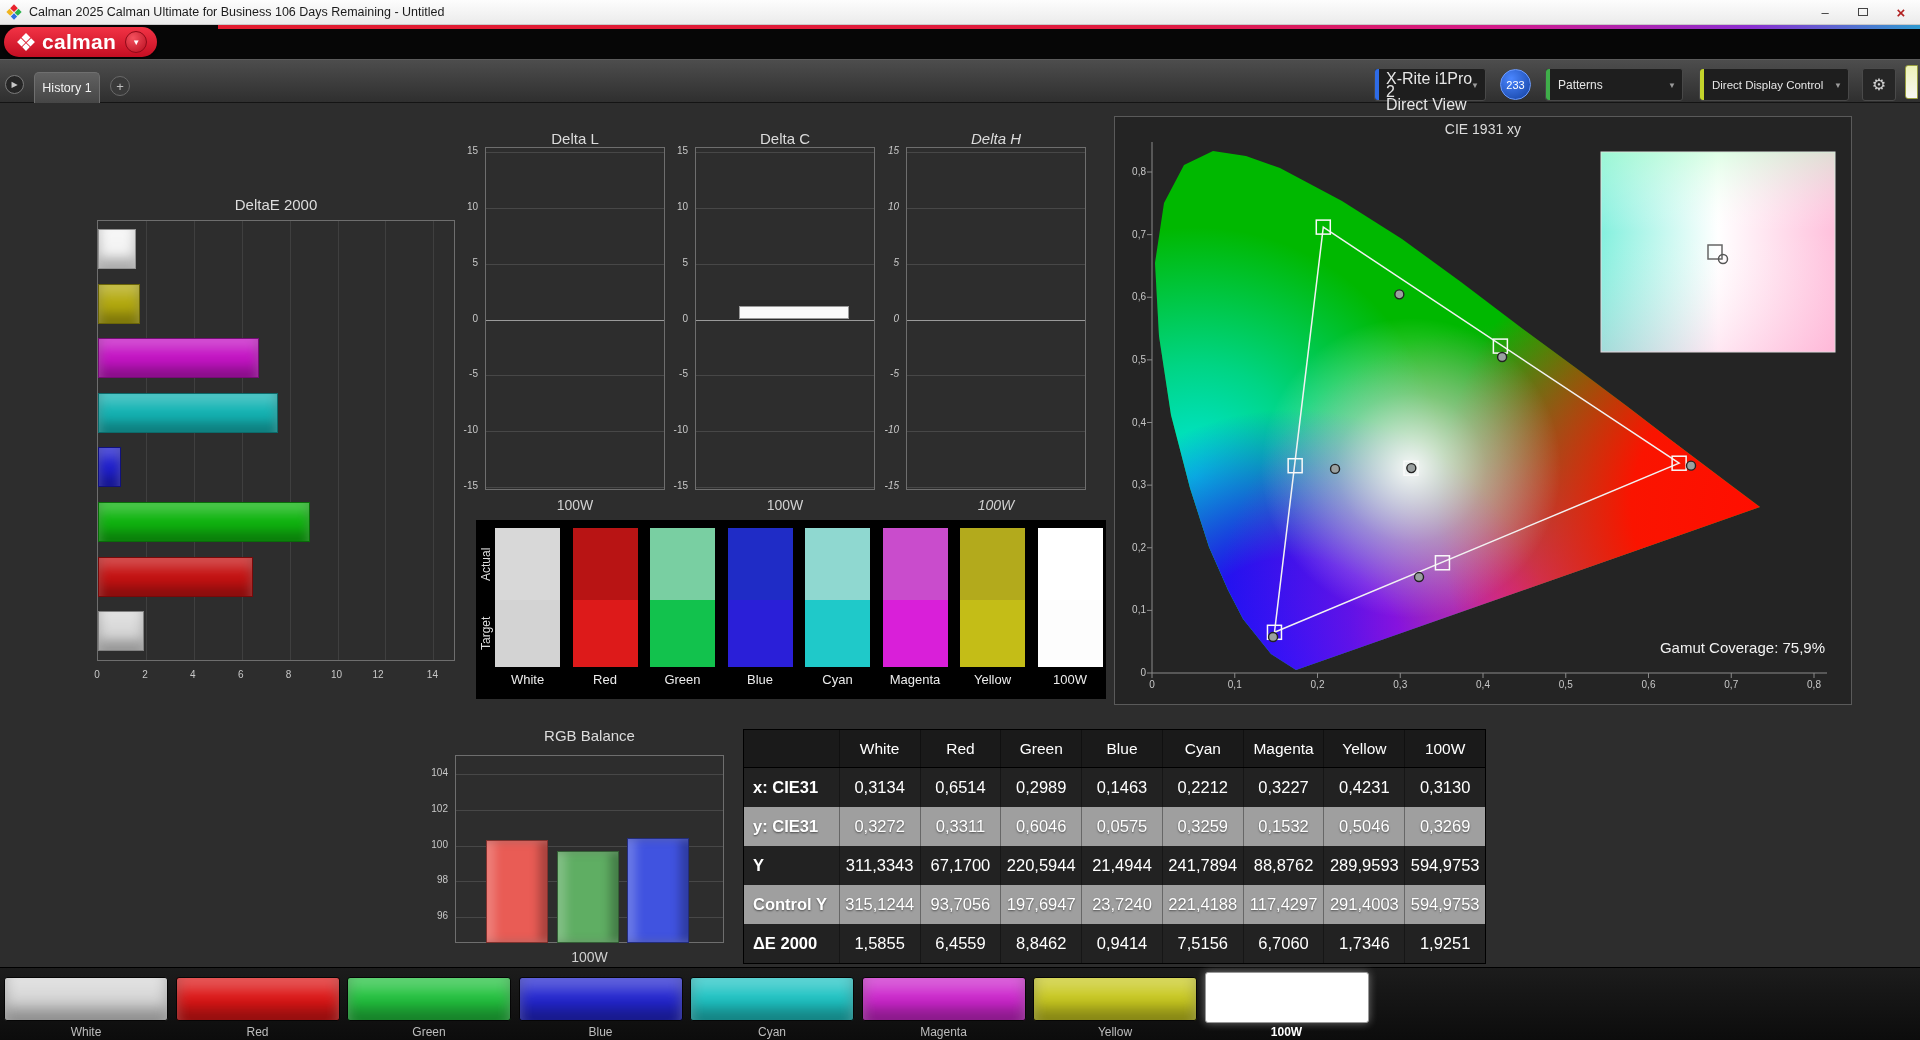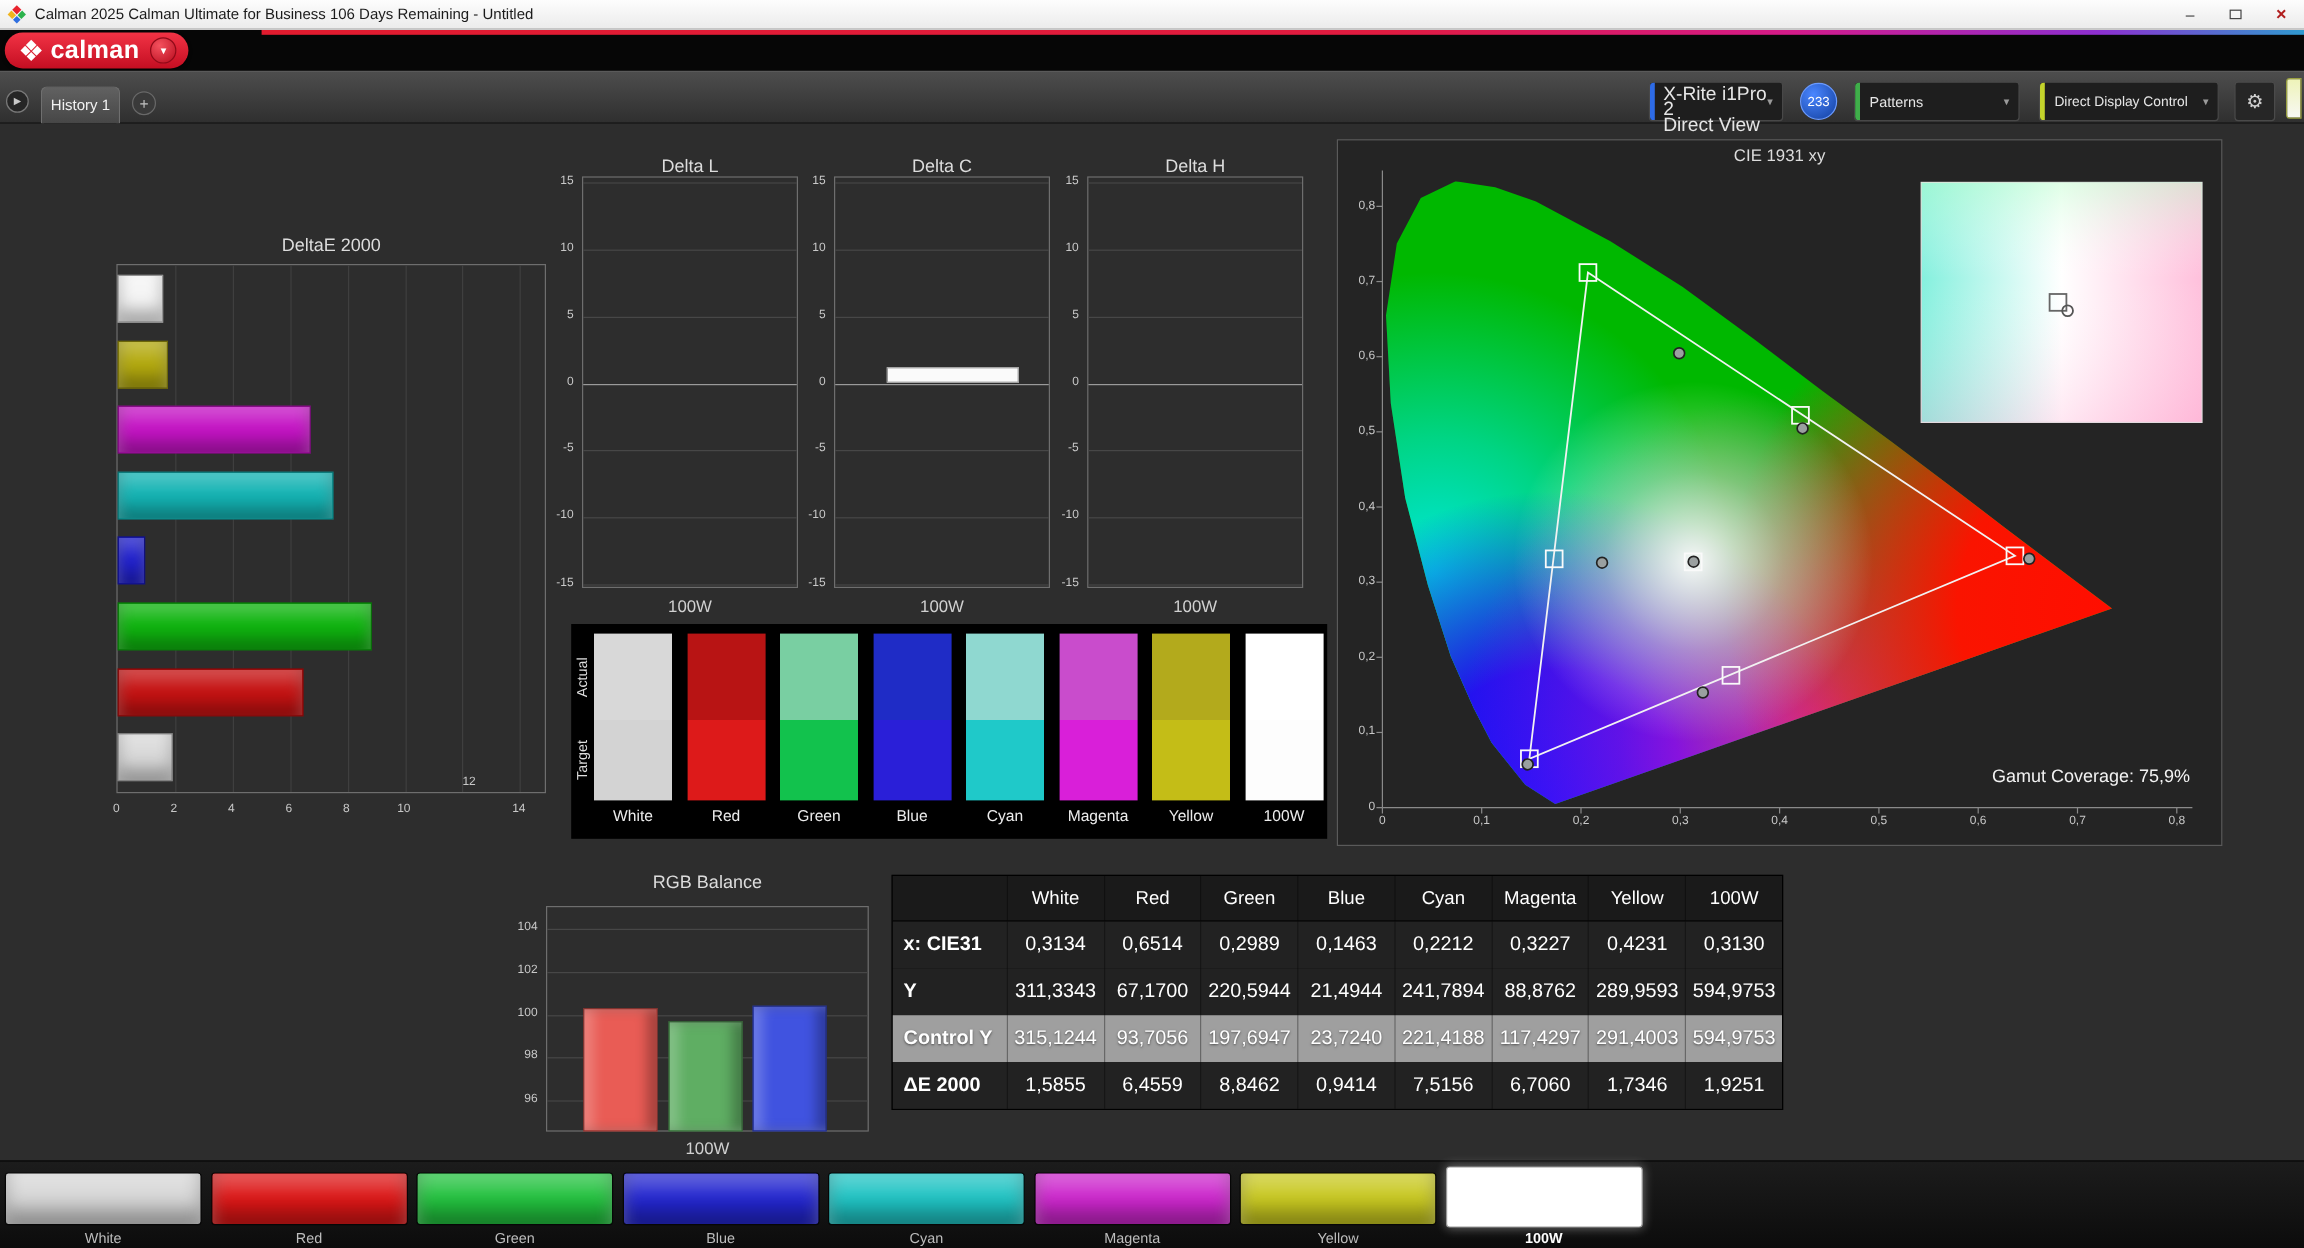--- a/index.html
+++ b/index.html
@@ -51,21 +51,21 @@
   .gridh.zero{background:#9a9a9a;}
   .hbar{position:absolute;left:0;border:1px solid rgba(0,0,0,.4);box-shadow:inset 0 10px 12px rgba(255,255,255,.25),inset 0 -10px 12px rgba(0,0,0,.3);}
   .dcbar{position:absolute;left:24%;width:62%;background:#fafafa;border:1px solid #999;}
   .vbar{position:absolute;border:1px solid rgba(0,0,0,.45);box-shadow:inset 8px 0 10px rgba(255,255,255,.22),inset -8px 0 10px rgba(0,0,0,.28);}
 
   .dechart{position:absolute;left:97px;top:198px;width:380px;height:490px;}
   .detitle{position:absolute;left:0;top:-2px;width:358px;text-align:center;font-size:15px;color:#dcdcdc;}
   .deplot{position:absolute;left:0;top:22px;width:358px;height:441px;border:1px solid #6e6e6e;}
 
   .dchart{position:absolute;top:125px;width:225px;height:395px;}
-  #dchart-1{left:440px;} #dchart-2{left:650px;} #dchart-3{left:861px;}
+  #dchart-1{left:440px;} #dchart-2{left:650px;} #dchart-3{left:861px;font-style:italic;}
   .dtitle{position:absolute;left:45px;top:5px;width:180px;text-align:center;font-size:15px;color:#dcdcdc;}
   .dplot{position:absolute;left:45px;top:22px;width:180px;height:343px;border:1px solid #6e6e6e;}
   .dxlabel{position:absolute;left:45px;top:372px;width:180px;text-align:center;font-size:14px;color:#d0d0d0;}
 
   .swatchpanel{position:absolute;left:476px;top:520px;width:630px;height:179px;background:#000;}
   .vlabel{position:absolute;left:2px;width:15px;color:#dedede;font-size:12px;writing-mode:vertical-rl;transform:rotate(180deg);display:flex;align-items:center;justify-content:center;}
   .sw{position:absolute;}
   .swlabel{position:absolute;color:#ececec;font-size:13px;text-align:center;}
 
   .ciepanel{position:absolute;left:1114px;top:116px;width:738px;height:589px;background:#242424;border:1px solid #5a5a5a;}
@@ -202,21 +202,21 @@
         <div class="hbar" style="top: 281px; height: 40px; width: 59.5303%; background: rgb(15, 180, 15);"></div>
         <div class="hbar" style="top: 335.6px; height: 40px; width: 43.4448%; background: rgb(197, 18, 18);"></div>
         <div class="hbar" style="top: 390.2px; height: 40px; width: 12.9549%; background: rgb(216, 216, 216);"></div>
       </div>
   <div class="tick" style="left: -12px; top: 469px; width: 24px; text-align: center;">0</div>
       <div class="tick" style="left: 35.9139px; top: 469px; width: 24px; text-align: center;">2</div>
       <div class="tick" style="left: 83.8277px; top: 469px; width: 24px; text-align: center;">4</div>
       <div class="tick" style="left: 131.742px; top: 469px; width: 24px; text-align: center;">6</div>
       <div class="tick" style="left: 179.655px; top: 469px; width: 24px; text-align: center;">8</div>
       <div class="tick" style="left: 227.569px; top: 469px; width: 24px; text-align: center;">10</div>
-      <div class="tick" style="left: 275.483px; top: 446px; width: 24px; text-align: right;">12</div>
+      <div class="tick" style="left: 275.483px; top: 469px; width: 24px; text-align: left;">12</div>
       <div class="tick" style="left: 323.397px; top: 469px; width: 24px; text-align: center;">14</div>
     </div>
 
   <div class="dchart" id="dchart-1">
     <div class="dtitle">Delta L</div>
     <div class="dplot">
         <div class="gridh" style="top: 4.45455px;"></div>
         <div class="gridh" style="top: 60.1364px;"></div>
         <div class="gridh" style="top: 115.818px;"></div>
         <div class="gridh zero" style="top: 171.5px;"></div>
@@ -459,20 +459,31 @@
         <div class="tcell tlabel">x: CIE31</div>
         <div class="tcell">0,3134</div>
         <div class="tcell">0,6514</div>
         <div class="tcell">0,2989</div>
         <div class="tcell">0,1463</div>
         <div class="tcell">0,2212</div>
         <div class="tcell">0,3227</div>
         <div class="tcell">0,4231</div>
         <div class="tcell">0,3130</div>
       </div>
+      <div class="trow alt">
+        <div class="tcell tlabel">y: CIE31</div>
+        <div class="tcell">0,3272</div>
+        <div class="tcell">0,3311</div>
+        <div class="tcell">0,6046</div>
+        <div class="tcell">0,0575</div>
+        <div class="tcell">0,3259</div>
+        <div class="tcell">0,1532</div>
+        <div class="tcell">0,5046</div>
+        <div class="tcell">0,3269</div>
+      </div>
       <div class="trow dark">
         <div class="tcell tlabel">Y</div>
         <div class="tcell">311,3343</div>
         <div class="tcell">67,1700</div>
         <div class="tcell">220,5944</div>
         <div class="tcell">21,4944</div>
         <div class="tcell">241,7894</div>
         <div class="tcell">88,8762</div>
         <div class="tcell">289,9593</div>
         <div class="tcell">594,9753</div>

